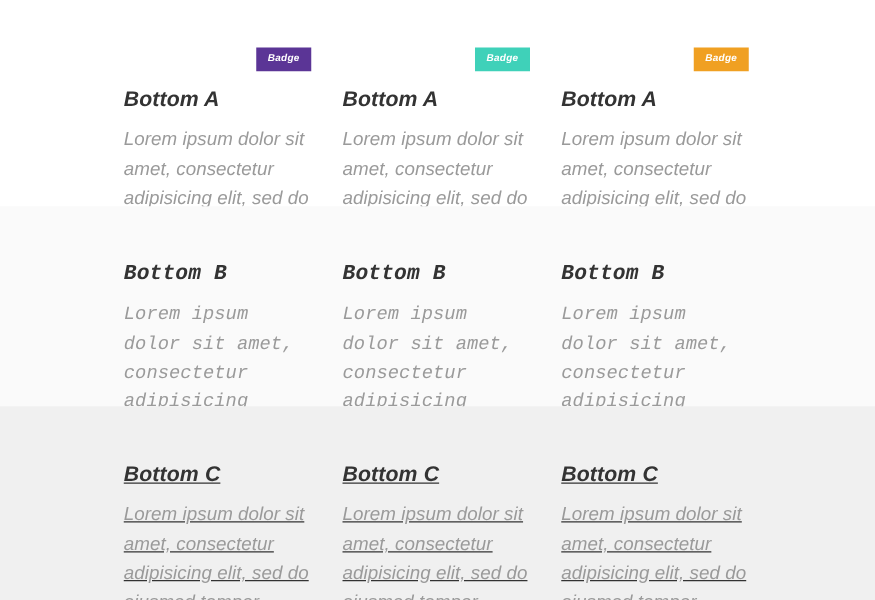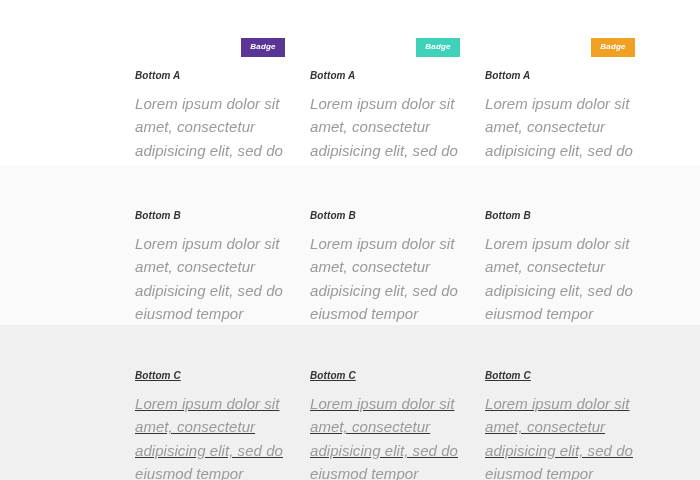--- a/index.html
+++ b/index.html
@@ -22,21 +22,20 @@
     width: 700px;
     height: 480px;
     display: flex;
     flex-direction: column;
   }
 
   
   .band {
     width: 100%;
     position: relative;
-    padding-left: 36px;
   }
   .band--a { height: 165px; background: #ffffff; }
   .band--b { height: 160px; background: #fafafa; }
   .band--c { height: 155px; background: #f0f0f0; text-decoration: underline; }
 
   .band-inner {
     position: relative;
     width: 700px;
     height: 100%;
     padding-left: 99px;
@@ -73,21 +72,21 @@
     font-weight: bold;
     letter-spacing: 0.2px;
     line-height: 1;
     text-align: center;
     color: #ffffff;
     white-space: nowrap;
   }
 
   
   .card-title {
-    font-size: 10px;
+    font-size: 17px;
     font-style: italic;
     font-weight: bold;
     color: #333333;
     letter-spacing: 0.1px;
     line-height: 1.2;
     margin-top: 8px;
   }
 
   .card-body {
     margin-top: 10px;
@@ -139,21 +138,21 @@
             <span class="badge" style="background-color: rgb(240, 160, 34);">Badge</span>
           </div>
           <div class="card-title">Bottom A</div>
           <div class="card-body">Lorem ipsum dolor sit amet, consectetur adipisicing elit, sed do eiusmod tempor incididunt ut labore et dolore.</div>
         </div>
 
       </div>
     </div>
   </section>
 
-  <section class="band band--b" style="background-color: rgb(250, 250, 250);">
+  <section class="band band--b" style="background-color: rgb(250, 250, 250); font-family: Liberation Mono, monospace;">
     <div class="band-inner">
       <div class="cols">
 
         <div class="col">
           <div class="badge-slot"></div>
           <div class="card-title">Bottom B</div>
           <div class="card-body">Lorem ipsum dolor sit amet, consectetur adipisicing elit, sed do eiusmod tempor incididunt ut labore et dolore.</div>
         </div>
 
         <div class="col">

